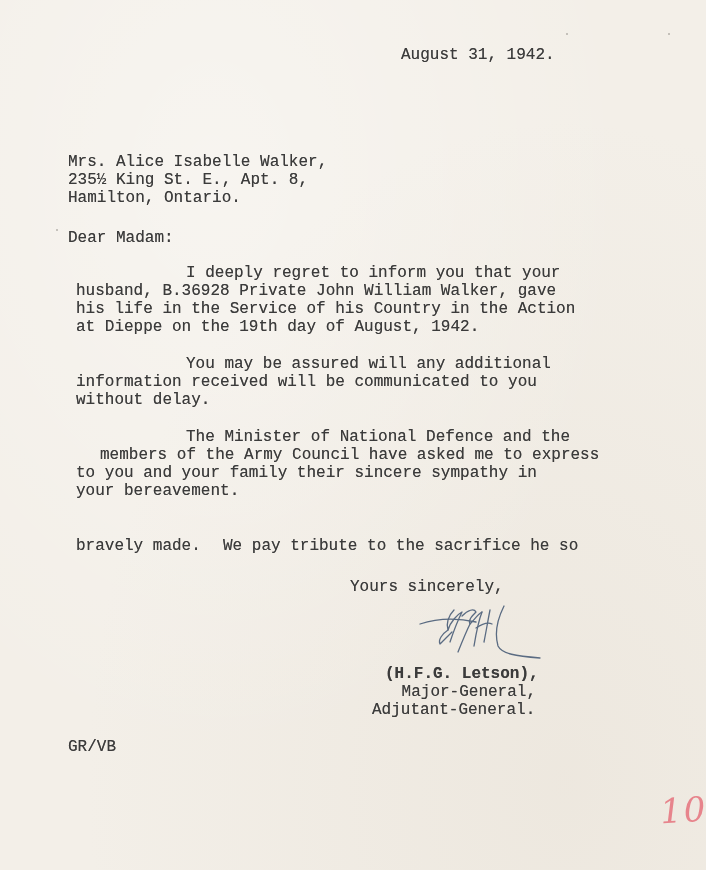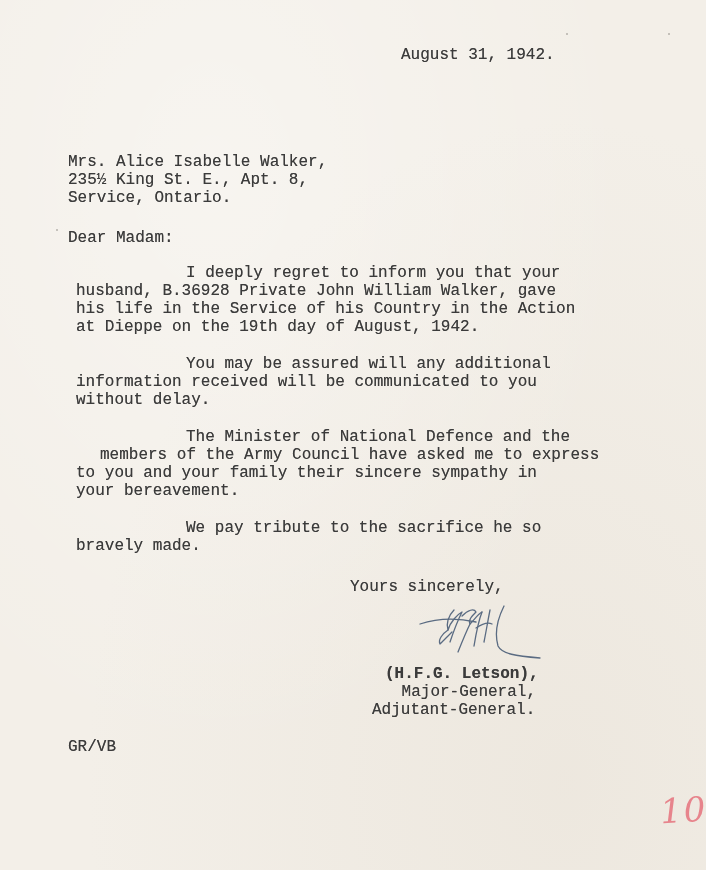--- a/index.html
+++ b/index.html
@@ -73,21 +73,21 @@
 
 <span class="speck" style="left:566px;top:33px;"></span>
 <span class="speck" style="left:668px;top:33px;"></span>
 <span class="speck" style="left:56px;top:229px;"></span>
 
 <div class="line date">August 31, 1942.</div>
 
 <div>
   <div class="line addr" style="top:153px;">Mrs. Alice Isabelle Walker,</div>
   <div class="line addr" style="top:171px;">235½ King St. E., Apt. 8,</div>
-  <div class="line addr" style="top:189px;">Service, Ontario.</div>
+  <div class="line addr" style="top:189px;">Hamilton, Ontario.</div>
 </div>
 
 <div class="line addr" style="top:229px;">Dear Madam:</div>
 
 <div>
   <div class="line indent" style="top:264px;">I deeply regret to inform you that your</div>
   <div class="line body-line" style="top:282px;">husband, B.36928 Private John William Walker, gave</div>
   <div class="line body-line" style="top:300px;">his life in the Service of his Country in the Action</div>
   <div class="line body-line" style="top:318px;">at Dieppe on the 19th day of August, 1942.</div>
 </div>
@@ -99,21 +99,21 @@
 </div>
 
 <div>
   <div class="line indent" style="top:428px;">The Minister of National Defence and the</div>
   <div class="line body-line" style="top:446px;padding-left:24px;">members of the Army Council have asked me to express</div>
   <div class="line body-line" style="top:464px;">to you and your family their sincere sympathy in</div>
   <div class="line body-line" style="top:482px;">your bereavement.</div>
 </div>
 
 <div>
-  <div class="line indent" style="top:519px;">We pay tribute to the sacrifice he so</div>
+  <div class="line indent" style="top:537px;margin-left:37px;">We pay tribute to the sacrifice he so</div>
   <div class="line body-line" style="top:537px;">bravely made.</div>
 </div>
 
 <div class="line close" style="top:541px;margin-top:37px;">Yours sincerely,</div>
 
 <svg class="signature" viewBox="0 0 130 62">
   <g fill="none" stroke="#5a6b82" stroke-width="1.3" stroke-linecap="round" stroke-linejoin="round">
     <path d="M2 22 C 20 16, 40 16, 58 20"></path>
     <path d="M36 8 C 30 14, 28 22, 30 28 C 32 20, 40 12, 44 10 C 40 18, 36 28, 32 40"></path>
     <path d="M30 28 C 24 32, 20 38, 22 42 C 26 38, 30 34, 34 30"></path>

